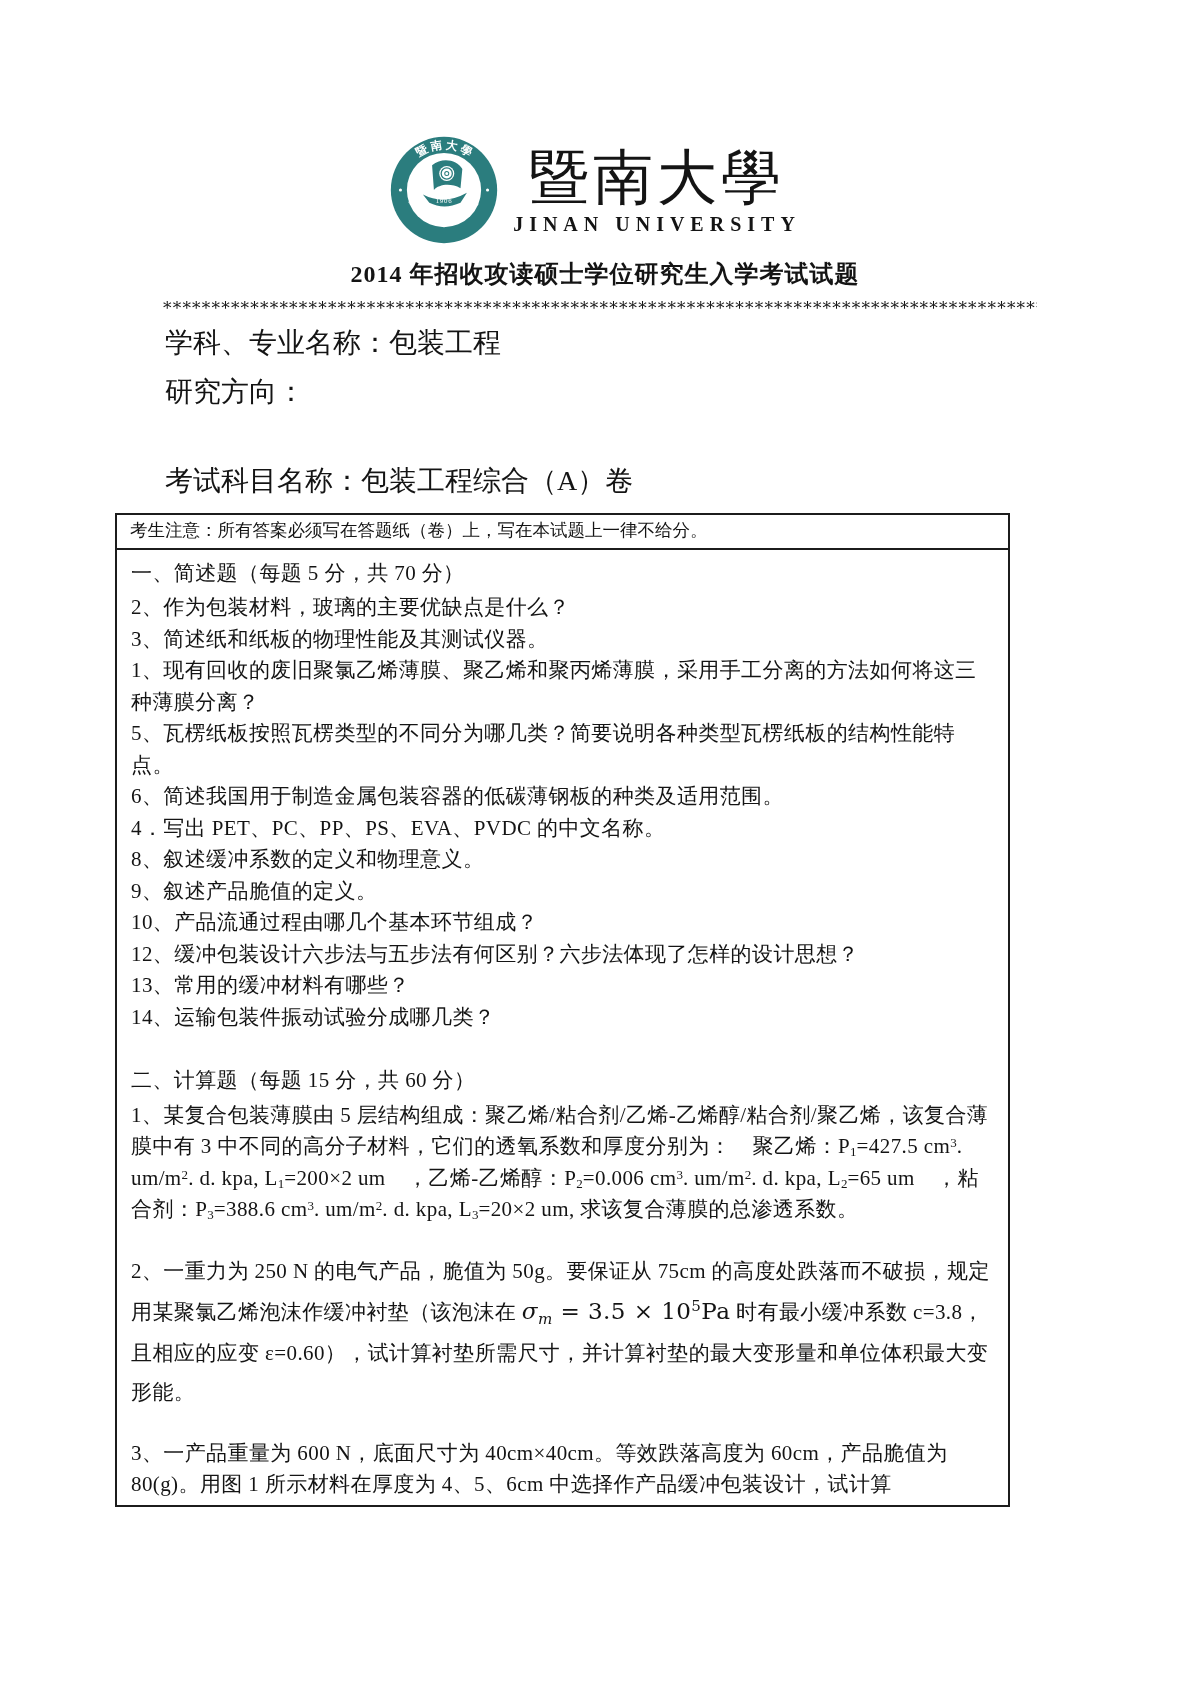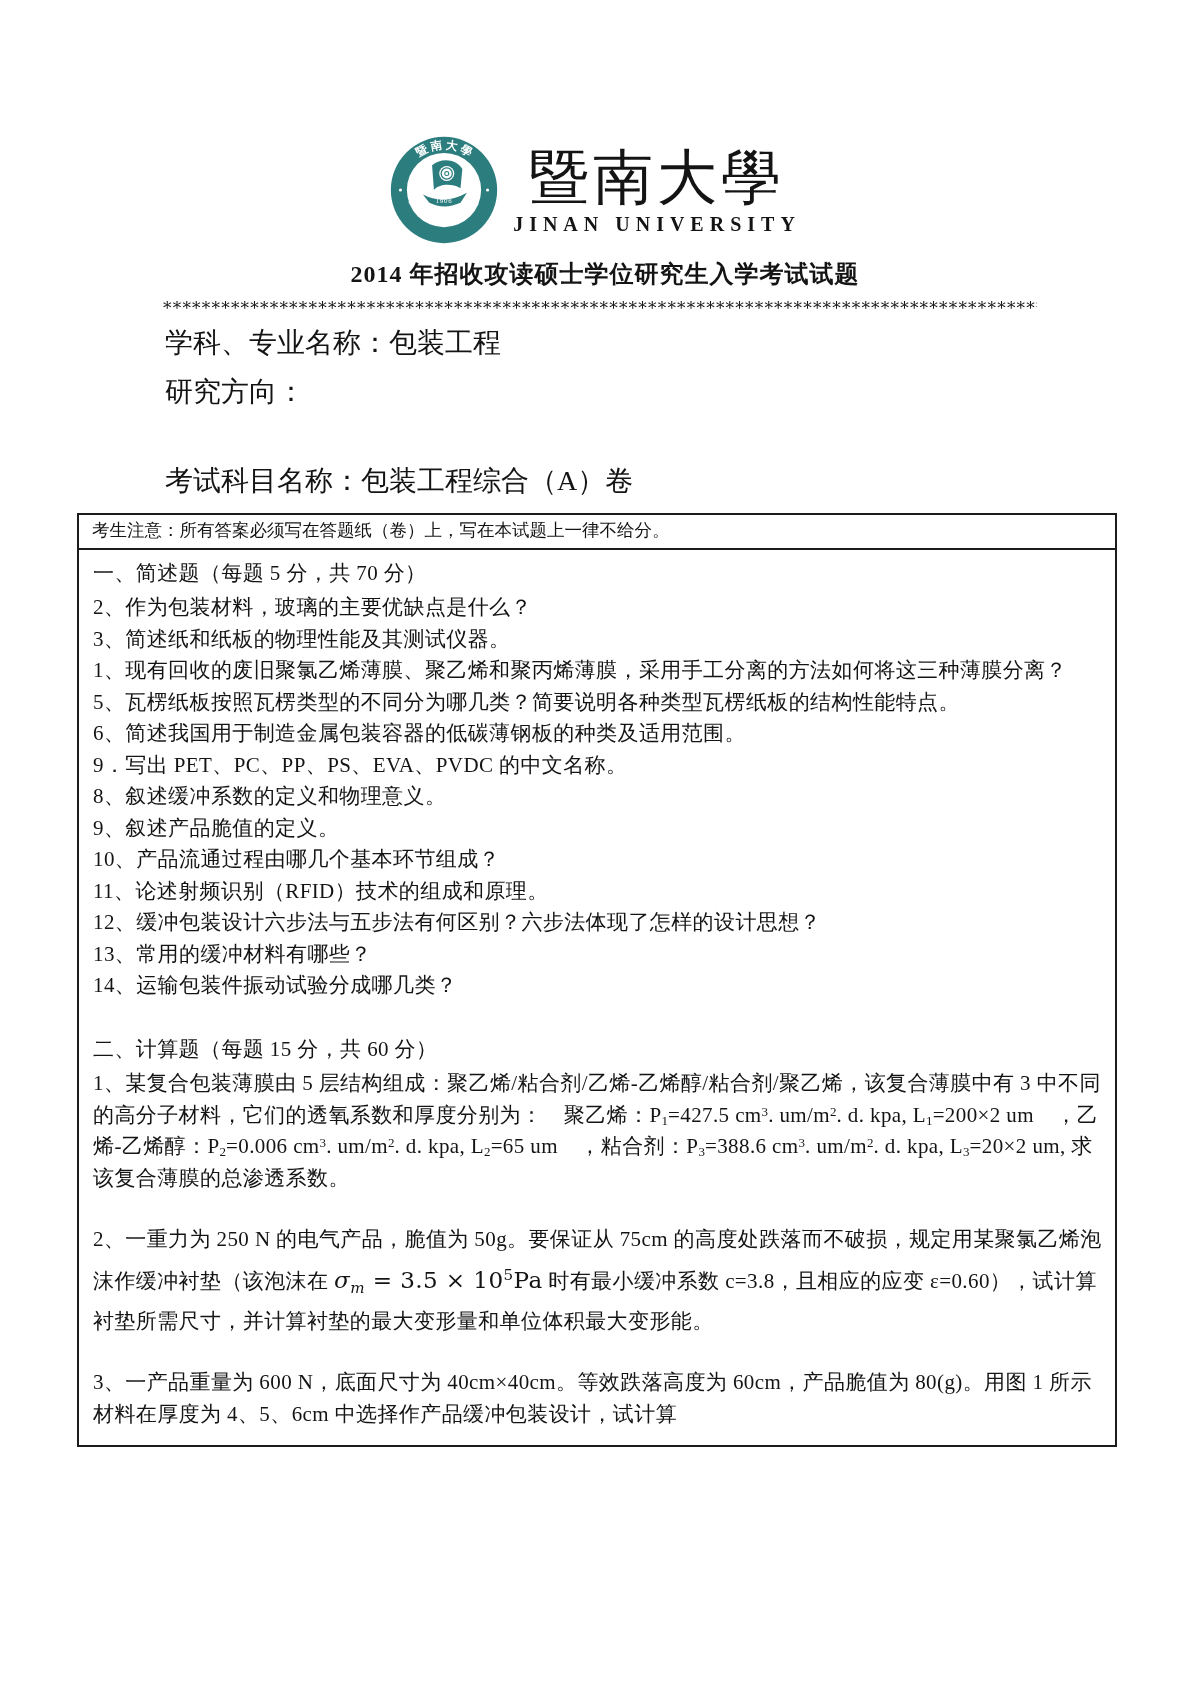--- a/index.html
+++ b/index.html
@@ -37,29 +37,29 @@
     font-family: "DejaVu Serif", "Liberation Serif", serif;
   }
 
   
   .meta { margin-left: 165px; width: 880px; }
   .meta p { font-size: 28px; line-height: 1.75; }
   .meta .subject { margin-top: 40px; }
 
   
   .exam-box {
-    margin: 8px 0 0 77px; width: 1040px;
+    margin: 8px 0 0 115px; width: 895px;
     border: 2px solid #1c1c1c;
   }
   .notice-row {
     border-bottom: 2px solid #1c1c1c;
     padding: 4px 12px 5px 13px;
     font-size: 17.5px; line-height: 1.35;
   }
-  .questions { padding: 6px 12px 15px 14px; }
+  .questions { padding: 6px 12px 4px 14px; }
   .questions p { font-size: 21px; line-height: 1.5; letter-spacing: 0.4px; }
   .sec-heading { font-size: 22.5px; line-height: 1.6; margin: 2px 0 3px; }
   .sec2 { margin-top: 32px; }
   .q { text-align: left; }
   .calc-q1 { margin-top: 2px; }
   .calc-q2 { margin-top: 26px; line-height: 1.85 !important; }
   .calc-q3 { margin-top: 26px; }
 
   
   .s-sub  { vertical-align: -0.25em; font-size: 0.62em; letter-spacing: 0; }
@@ -120,25 +120,24 @@
   <div class="exam-box">
     <div class="notice-row">考生注意：所有答案必须写在答题纸（卷）上，写在本试题上一律不给分。</div>
     <div class="questions">
 
       <p class="sec-heading">一、简述题（每题 5 分，共 70 分）</p>
       <p class="q">2、作为包装材料，玻璃的主要优缺点是什么？</p>
       <p class="q">3、简述纸和纸板的物理性能及其测试仪器。</p>
       <p class="q">1、现有回收的废旧聚氯乙烯薄膜、聚乙烯和聚丙烯薄膜，采用手工分离的方法如何将这三种薄膜分离？</p>
       <p class="q">5、瓦楞纸板按照瓦楞类型的不同分为哪几类？简要说明各种类型瓦楞纸板的结构性能特点。</p>
       <p class="q">6、简述我国用于制造金属包装容器的低碳薄钢板的种类及适用范围。</p>
-      <p class="q">9．写出 PET、PC、PP、PS、EVA、PVDC 的中文名称。</p>
+      <p class="q">4．写出 PET、PC、PP、PS、EVA、PVDC 的中文名称。</p>
       <p class="q">8、叙述缓冲系数的定义和物理意义。</p>
       <p class="q">9、叙述产品脆值的定义。</p>
       <p class="q">10、产品流通过程由哪几个基本环节组成？</p>
-      <p class="q">11、论述射频识别（RFID）技术的组成和原理。</p>
       <p class="q">12、缓冲包装设计六步法与五步法有何区别？六步法体现了怎样的设计思想？</p>
       <p class="q">13、常用的缓冲材料有哪些？</p>
       <p class="q">14、运输包装件振动试验分成哪几类？</p>
 
       <p class="sec-heading sec2">二、计算题（每题 15 分，共 60 分）</p>
       <p class="q calc-q1"><span>1、某复合包装薄膜由 5 层结构组成：聚乙烯/粘合剂/乙烯-乙烯醇/粘合剂/聚乙烯，该复合薄膜中有 3 中不同的高分子材料，它们的透氧系数和厚度分别为：　聚乙烯：P</span><span class="s-sub">1</span><span>=427.5 cm</span><span class="s-sup">3</span><span>. um/m</span><span class="s-sup">2</span><span>. d. kpa, L</span><span class="s-sub">1</span><span>=200×2 um　，乙烯-乙烯醇：P</span><span class="s-sub">2</span><span>=0.006 cm</span><span class="s-sup">3</span><span>. um/m</span><span class="s-sup">2</span><span>. d. kpa, L</span><span class="s-sub">2</span><span>=65 um　，粘合剂：P</span><span class="s-sub">3</span><span>=388.6 cm</span><span class="s-sup">3</span><span>. um/m</span><span class="s-sup">2</span><span>. d. kpa, L</span><span class="s-sub">3</span><span>=20×2 um, 求该复合薄膜的总渗透系数。</span></p>
       <p class="q calc-q2"><span>2、一重力为 250 N 的电气产品，脆值为 50g。要保证从 75cm 的高度处跌落而不破损，规定用某聚氯乙烯泡沫作缓冲衬垫（该泡沫在 </span><span class="s-fi">σ</span><span class="s-fsub">m</span><span class="s-f"> = 3.5 × 10</span><span class="s-fsup">5</span><span class="s-f">Pa</span><span> 时有最小缓冲系数 c=3.8，且相应的应变 ε=0.60），试计算衬垫所需尺寸，并计算衬垫的最大变形量和单位体积最大变形能。</span></p>
       <p class="q calc-q3">3、一产品重量为 600 N，底面尺寸为 40cm×40cm。等效跌落高度为 60cm，产品脆值为 80(g)。用图 1 所示材料在厚度为 4、5、6cm 中选择作产品缓冲包装设计，试计算</p>
 
     </div>

